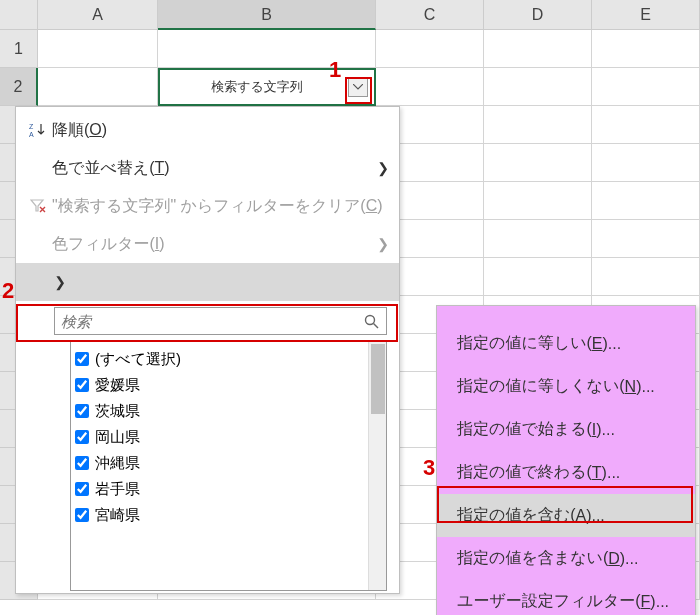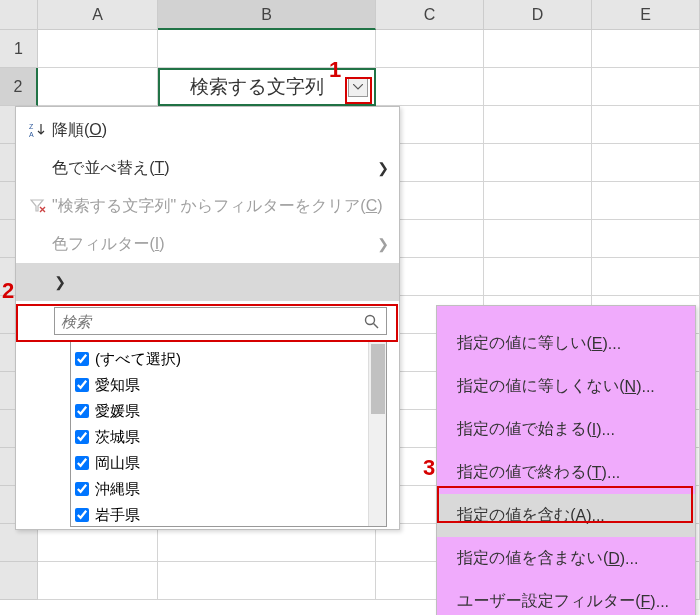--- a/index.html
+++ b/index.html
@@ -17,21 +17,21 @@
 
   .rows .grid-row { display: flex; height: 38px; }
   .row-header { width: 38px; background: #e6e6e6; border-right: 1px solid #ccc; border-bottom: 1px solid #ccc; text-align: center; font-size: 16px; color: #444; line-height: 38px; }
   .cell { border-right: 1px solid #d4d4d4; border-bottom: 1px solid #d4d4d4; height: 38px; position: relative; font-size: 18px; color: #333; display: flex; align-items: center; padding: 0 6px; }
 
   .col-header.active-col, .row-header.active-row { background: #d2d2d2; }
   .row-header.active-row { border-right: 2px solid #217346; }
   .col-header.active-col { border-bottom: 2px solid #217346; }
 
   .cell-b2 { border: 2px solid #217346; justify-content: center; }
-  .cell-b2 .label { flex: 1; text-align: center; font-size: 19px; }
+  .cell-b2 .label { flex: 1; text-align: center; font-size: 13px; }
   .filter-btn { width: 20px; height: 20px; border: 1px solid #999; background: #f0f0f0; display: flex; align-items: center; justify-content: center; }
   .filter-btn svg { width: 10px; height: 6px; }
 
   .callout-1 { position: absolute; left: 329px; top: 57px; color: #d60000; font-weight: bold; font-size: 22px; z-index: 10; }
   .callout-1-box { position: absolute; left: 345px; top: 77px; width: 27px; height: 27px; border: 2px solid #d60000; z-index: 10; }
 
   .callout-2 { position: absolute; left: 2px; top: 278px; color: #d60000; font-weight: bold; font-size: 22px; z-index: 30; }
   .callout-2-box { position: absolute; left: 16px; top: 304px; width: 382px; height: 38px; border: 2px solid #d60000; z-index: 30; pointer-events: none; }
 
   .callout-3 { position: absolute; left: 423px; top: 455px; color: #d60000; font-weight: bold; font-size: 22px; z-index: 30; }
@@ -44,21 +44,21 @@
   .menu-item .icon { width: 28px; display: flex; align-items: center; justify-content: center; }
   .menu-item .lbl { flex: 1; }
   .menu-item .chev { width: 14px; text-align: right; font-size: 14px; }
   .menu-item .chev.disabled { color: #a0a0a0; }
 
   .search-row { padding: 6px 12px 4px 38px; }
   .search-box { display: flex; align-items: center; border: 1px solid #999; height: 28px; padding: 0 6px; }
   .search-box input { border: none; outline: none; flex: 1; font-size: 15px; font-style: italic; color: #c2410c; background: transparent; }
   .search-box .mag { width: 18px; display: flex; align-items: center; justify-content: center; }
 
-  .check-list { margin: 2px 12px 2px 54px; border: 1px solid #999; height: 186px; overflow: hidden; position: relative; }
+  .check-list { margin: 2px 12px 2px 54px; border: 1px solid #999; height: 250px; overflow: hidden; position: relative; }
   .check-list-inner { padding: 4px 2px 4px 4px; }
   .check-item { display: flex; align-items: center; height: 26px; font-size: 15px; }
   .check-item input { margin-right: 6px; width: 14px; height: 14px; }
   .check-list .scrollbar { position: absolute; right: 0; top: 0; width: 18px; height: 100%; background: #f0f0f0; border-left: 1px solid #ddd; }
   .check-list .scrollbar .thumb { position: absolute; left: 2px; top: 2px; width: 14px; height: 70px; background: #c1c1c1; }
 
   .submenu { position: absolute; left: 436px; top: 305px; width: 260px; background: #f0abfc; border: 1px solid #bfbfbf; box-shadow: 2px 2px 4px rgba(0,0,0,.15); z-index: 25; padding: 16px 0; }
   .sub-item { height: 43px; display: flex; align-items: center; padding: 0 20px; font-size: 16px; color: #333; cursor: pointer; }
   .sub-item.highlight { background: #d9d9d9; }
 
@@ -258,24 +258,20 @@
   </div>
 
   <div class="check-list">
     <div class="check-list-inner">
       <label class="check-item">
           <input type="checkbox" checked="" style="">
           <span>(すべて選択)</span>
         </label>
       <label class="check-item">
           <input type="checkbox" checked="" style="">
-          <span>愛知県</span>
-        </label>
-      <label class="check-item">
-          <input type="checkbox" checked="" style="">
           <span>愛媛県</span>
         </label>
       <label class="check-item">
           <input type="checkbox" checked="" style="">
           <span>茨城県</span>
         </label>
       <label class="check-item">
           <input type="checkbox" checked="" style="">
           <span>岡山県</span>
         </label>

